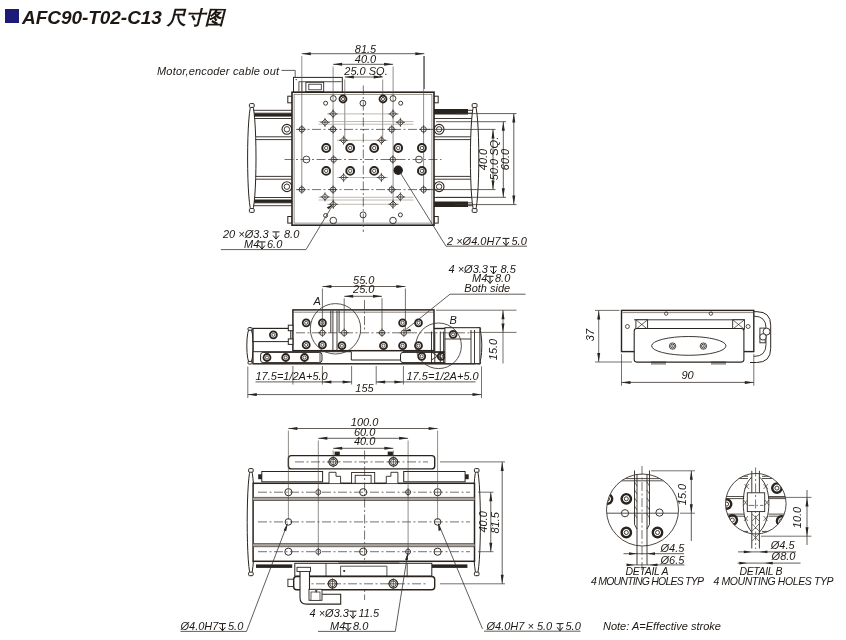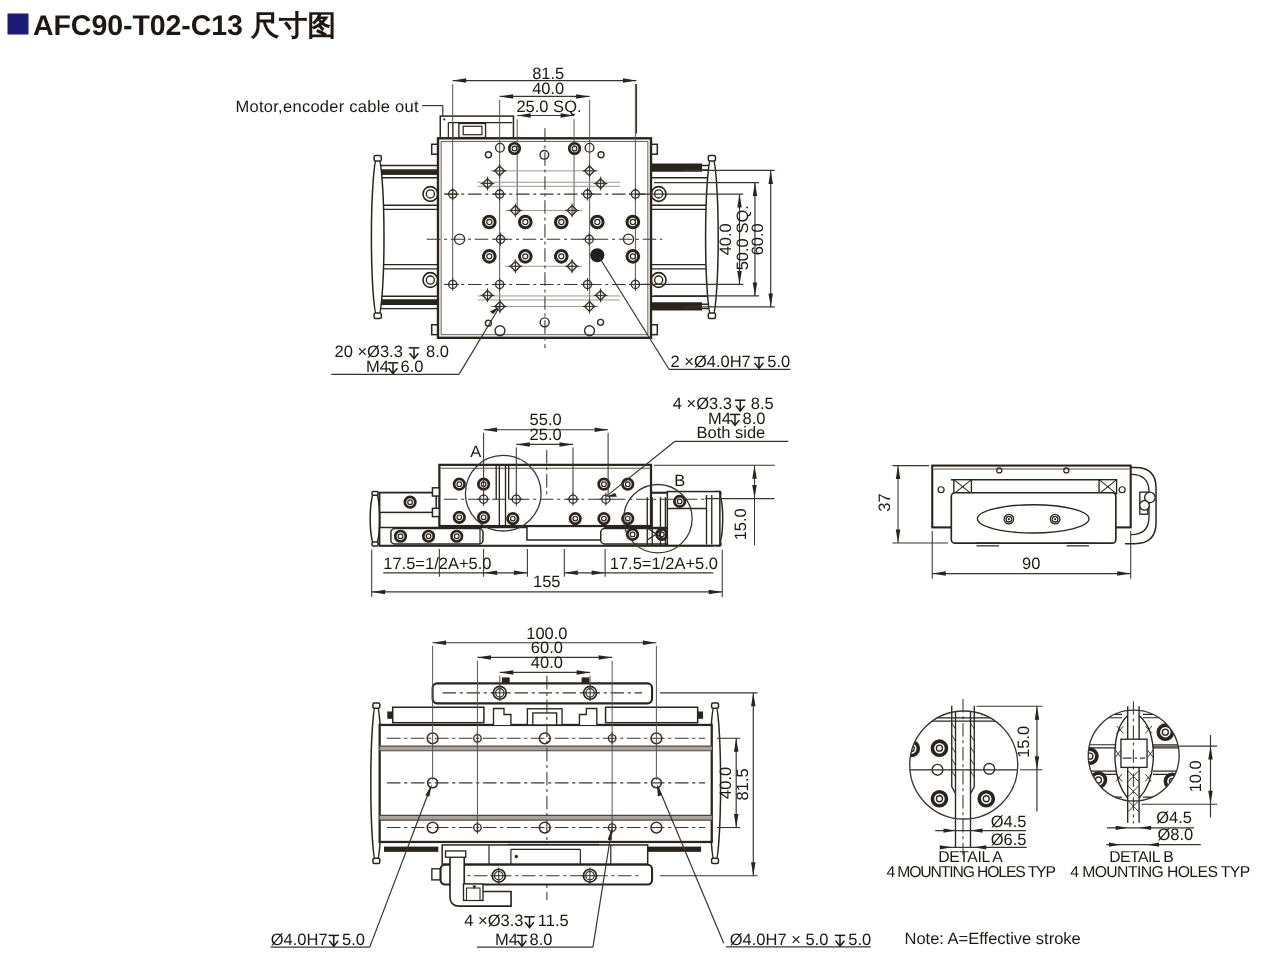--- a/index.html
+++ b/index.html
@@ -1,16 +1,16 @@
 <!DOCTYPE html>
 <html><head>
 <meta charset="utf-8">
 <style>
 html,body{margin:0;padding:0;background:#fff;}
-#wrap{width:846px;height:640px;position:relative;font-family:"Liberation Sans",sans-serif;}
+#wrap{width:846px;height:640px;position:relative;font-family:"Liberation Sans",sans-serif;font-style:italic;}
 svg{position:absolute;top:0;left:0;}
 text{font-family:"Liberation Sans",sans-serif;fill:#1d1814;}
 .dim{font-size:11px;}
 .lbl{font-size:11px;}
 </style>
 </head>
 <body>
 <div id="wrap">
 <svg width="846" height="640" viewBox="0 0 846 640">
 <defs>

